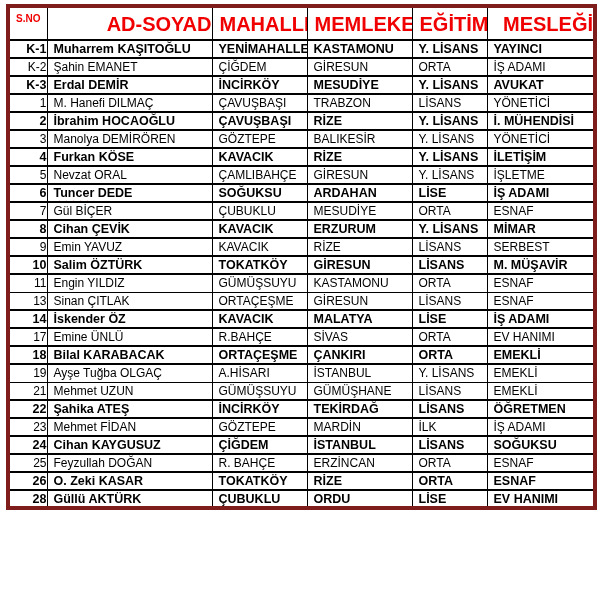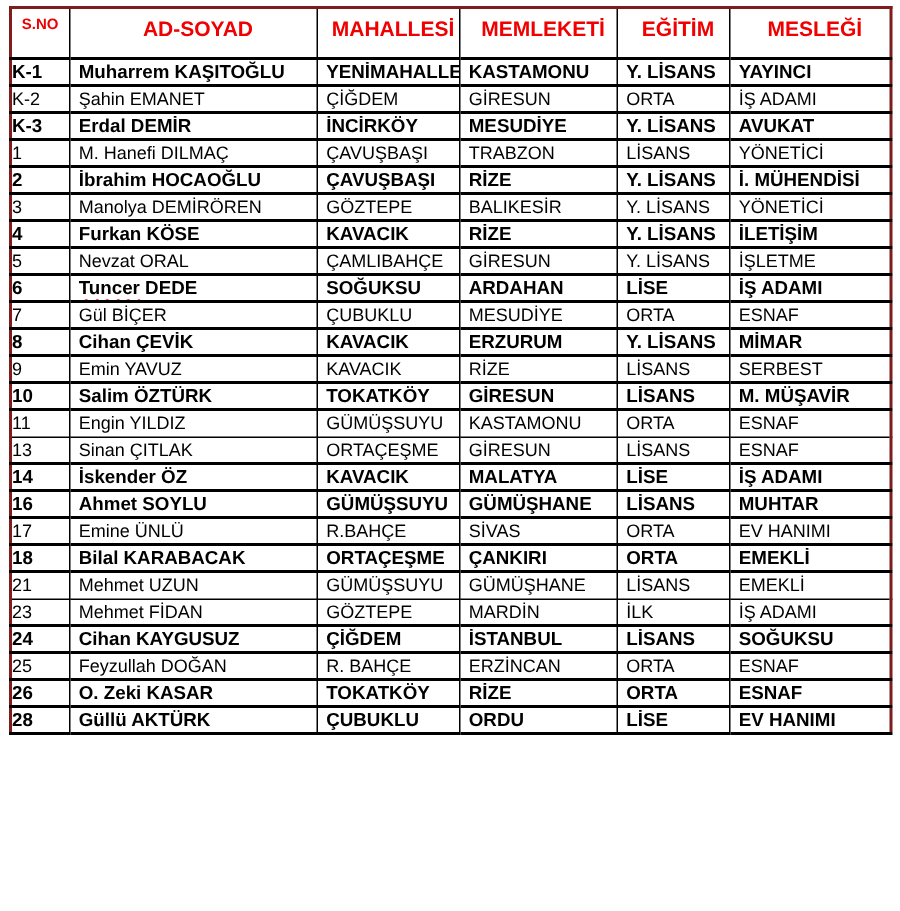--- a/index.html
+++ b/index.html
@@ -9,56 +9,56 @@
     font-family:"Liberation Sans", sans-serif;
     position:relative;
     overflow:hidden;
   }
   .doc-table{
     position:absolute;
     left:6px;top:4px;
     width:587px;
     border-collapse:collapse;
     table-layout:fixed;
-    border:2px solid #7f1d1d;
+    border:4px solid #7f1d1d;
   }
   .doc-table th,
   .doc-table td{
     border:1px solid #000;
     overflow:hidden;
     white-space:nowrap;
     color:#000;
     box-sizing:border-box;
   }
   .doc-table thead tr{
     height:34px;
     border-bottom:2px solid #000;
   }
   .doc-table th{
     vertical-align:top;
     padding:5px 0 0 7px;
-    text-align:center;
-    font-size:14px;
+    text-align:right;
+    font-size:20px;
     font-weight:700;
     color:#f00000;
   }
   .doc-table th.sno{
     font-size:10px;
     text-align:center;
     padding-left:0;
   }
   .doc-table tbody tr{height:18px;}
   .doc-table td{
     font-size:12px;
     padding:0 0 0 6px;
     vertical-align:middle;
     font-weight:400;
   }
   .doc-table td.sno{
-    text-align:left;
+    text-align:right;
     padding-left:0;
   }
   .doc-table tr.hl td{
     font-weight:700;
     border-top:2px solid #000;
     border-bottom:2px solid #000;
     font-size:12.5px;
   }
   .squiggle{
     text-decoration-line:underline;
@@ -213,51 +213,59 @@
         <td>ESNAF</td>
       </tr>
       <tr class="hl">
         <td class="sno">14</td>
         <td>İskender ÖZ</td>
         <td>KAVACIK</td>
         <td>MALATYA</td>
         <td>LİSE</td>
         <td>İŞ ADAMI</td>
       </tr>
-      <tr class="hl">
-        <td class="sno">16</td>
-        <td>Ahmet SOYLU</td>
-        <td>GÜMÜŞSUYU</td>
-        <td>GÜMÜŞHANE</td>
-        <td>LİSANS</td>
-        <td>MUHTAR</td>
-      </tr>
       <tr>
         <td class="sno">17</td>
         <td>Emine ÜNLÜ</td>
         <td>R.BAHÇE</td>
         <td>SİVAS</td>
         <td>ORTA</td>
         <td>EV HANIMI</td>
       </tr>
       <tr class="hl">
         <td class="sno">18</td>
         <td>Bilal KARABACAK</td>
         <td>ORTAÇEŞME</td>
         <td>ÇANKIRI</td>
         <td>ORTA</td>
         <td>EMEKLİ</td>
       </tr>
       <tr>
+        <td class="sno">19</td>
+        <td>Ayşe Tuğba OLGAÇ</td>
+        <td>A.HİSARI</td>
+        <td>İSTANBUL</td>
+        <td>Y. LİSANS</td>
+        <td>EMEKLİ</td>
+      </tr>
+      <tr>
         <td class="sno">21</td>
         <td>Mehmet UZUN</td>
         <td>GÜMÜŞSUYU</td>
         <td>GÜMÜŞHANE</td>
         <td>LİSANS</td>
         <td>EMEKLİ</td>
+      </tr>
+      <tr class="hl">
+        <td class="sno">22</td>
+        <td>Şahika ATEŞ</td>
+        <td>İNCİRKÖY</td>
+        <td>TEKİRDAĞ</td>
+        <td>LİSANS</td>
+        <td>ÖĞRETMEN</td>
       </tr>
       <tr>
         <td class="sno">23</td>
         <td>Mehmet FİDAN</td>
         <td>GÖZTEPE</td>
         <td>MARDİN</td>
         <td>İLK</td>
         <td>İŞ ADAMI</td>
       </tr>
       <tr class="hl">

